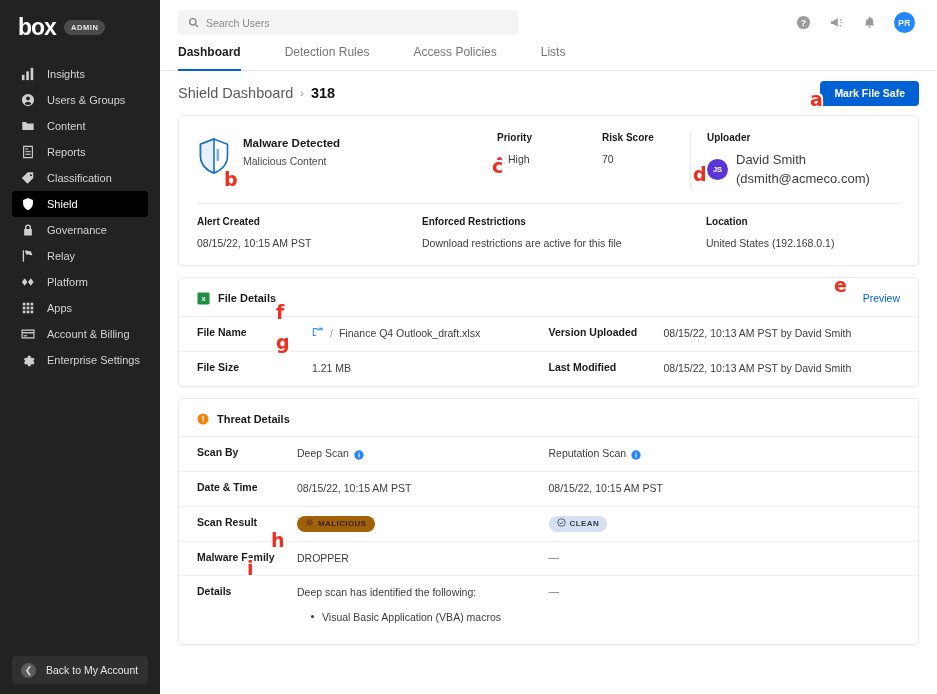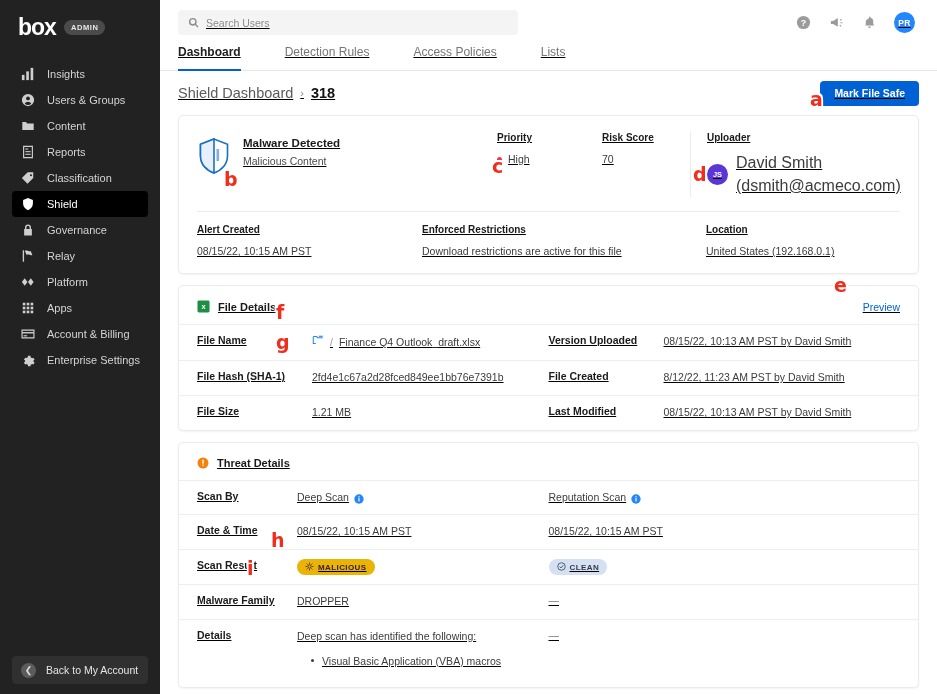--- a/index.html
+++ b/index.html
@@ -45,21 +45,21 @@
     display: flex; align-items: center; gap: 10px; padding: 0 9px;
     color: #e6e6e6; font-size: 10.5px; cursor: pointer;
   }
   .back-circle {
     width: 15px; height: 15px; border-radius: 50%; background: #5c5c5c;
     display: flex; align-items: center; justify-content: center;
     color: #ddd; font-size: 9px; line-height: 1;
   }
 
   
-  .main { flex: 1; height: 694px; background: #ffffff; display: flex; flex-direction: column; text-decoration: underline; }
+  .main { flex: 1; height: 694px; background: #ffffff; display: flex; flex-direction: column; }
 
   .topbar { height: 45px; display: flex; align-items: center; padding: 0 18px 0 18px; }
   .search {
     width: 340px; height: 25px; background: #f4f4f4; border-radius: 4px;
     display: flex; align-items: center; gap: 7px; padding: 0 10px;
   }
   .search svg { width: 11px; height: 11px; fill: none; stroke: #8a8a8a; stroke-width: 2; }
   .search input {
     border: 0; background: transparent; outline: none;
     font-family: "Liberation Sans", sans-serif; font-size: 10.5px; color: #333; width: 100%;
@@ -120,21 +120,21 @@
   .prio-dot { width: 5px; height: 5px; border-radius: 50%; background: #ed3757; }
   .alert-right {
     width: 210px; border-left: 1px solid #ebebeb; padding-left: 16px; margin-left: 16px;
   }
   .uploader-row { display: flex; align-items: center; gap: 8px; margin-top: 8px; }
   .avatar-js {
     width: 21px; height: 21px; border-radius: 50%; background: #5b35d5; color: #fff;
     font-size: 7.5px; font-weight: 700; display: flex; align-items: center; justify-content: center;
     flex: 0 0 21px;
   }
-  .uploader-name { font-size: 16px; color: #3c3c3c; line-height: 1.45; }
+  .uploader-name { font-size: 13px; color: #3c3c3c; line-height: 1.45; }
   .alert-divider { border-top: 1px solid #ebebeb; margin: 14px 18px 0 18px; }
   .alert-bot { display: flex; padding: 12px 18px 16px 18px; }
   .alert-bot .c1 { width: 225px; }
   .alert-bot .c2 { flex: 1; }
   .alert-bot .c3 { width: 210px; padding-left: 16px; margin-left: 10px; }
 
   
   .sec-head { display: flex; align-items: center; padding: 14px 18px 11px 18px; }
   .sec-ico { margin-right: 8px; display: flex; align-items: center; }
   .sec-ttl { font-size: 11px; font-weight: 700; color: #1a1a1a; }
@@ -153,21 +153,21 @@
   .dval.mono { color: #3c3c3c; }
 
   .fname { display: flex; align-items: center; gap: 6px; }
   .fname .pathico svg { width: 12px; height: 12px; }
   .fname .slash { color: #9a9a9a; font-size: 10.5px; }
 
   .badge {
     display: inline-flex; align-items: center; gap: 4px;
     border-radius: 10px; padding: 2.5px 8px; font-size: 8px; font-weight: 700; letter-spacing: .4px;
   }
-  .badge.malicious { background: #eab308; color: #3b2026; }
+  .badge.malicious { background: #a16207; color: #3b2026; }
   .badge.clean { background: #d5e0f2; color: #303a4a; }
   .badge svg { width: 9px; height: 9px; }
 
   .info-i { width: 10px; height: 10px; margin-left: 5px; vertical-align: -1px; cursor: pointer; }
   .scanby { display: flex; align-items: center; }
 
   .detail-list { margin: 9px 0 0 14px; padding: 0; list-style: none; }
   .detail-list li { font-size: 10.5px; color: #3c3c3c; margin-bottom: 9px; position: relative; padding-left: 11px; }
   .detail-list li::before {
     content: ""; position: absolute; left: 0; top: 5px; width: 3px; height: 3px;
@@ -450,30 +450,20 @@
               <span class="slash">/</span>
               <span>Finance Q4 Outlook_draft.xlsx</span>
             </span>
           </div>
           <div class="dcell right">
             <span class="dkey wide">Version Uploaded</span>
             <span class="dval">08/15/22, 10:13 AM PST by David Smith</span>
           </div>
         </div>
 
-        <div class="drow">
-          <div class="dcell left">
-            <span class="dkey wide">File Hash (SHA-1)</span>
-            <span class="dval mono">2fd4e1c67a2d28fced849ee1bb76e7391b</span>
-          </div>
-          <div class="dcell right">
-            <span class="dkey wide">File Created</span>
-            <span class="dval">8/12/22, 11:23 AM PST by David Smith</span>
-          </div>
-        </div>
 
         <div class="drow">
           <div class="dcell left">
             <span class="dkey wide">File Size</span>
             <span class="dval">1.21 MB</span>
           </div>
           <div class="dcell right">
             <span class="dkey wide">Last Modified</span>
             <span class="dval">08/15/22, 10:13 AM PST by David Smith</span>
           </div>

